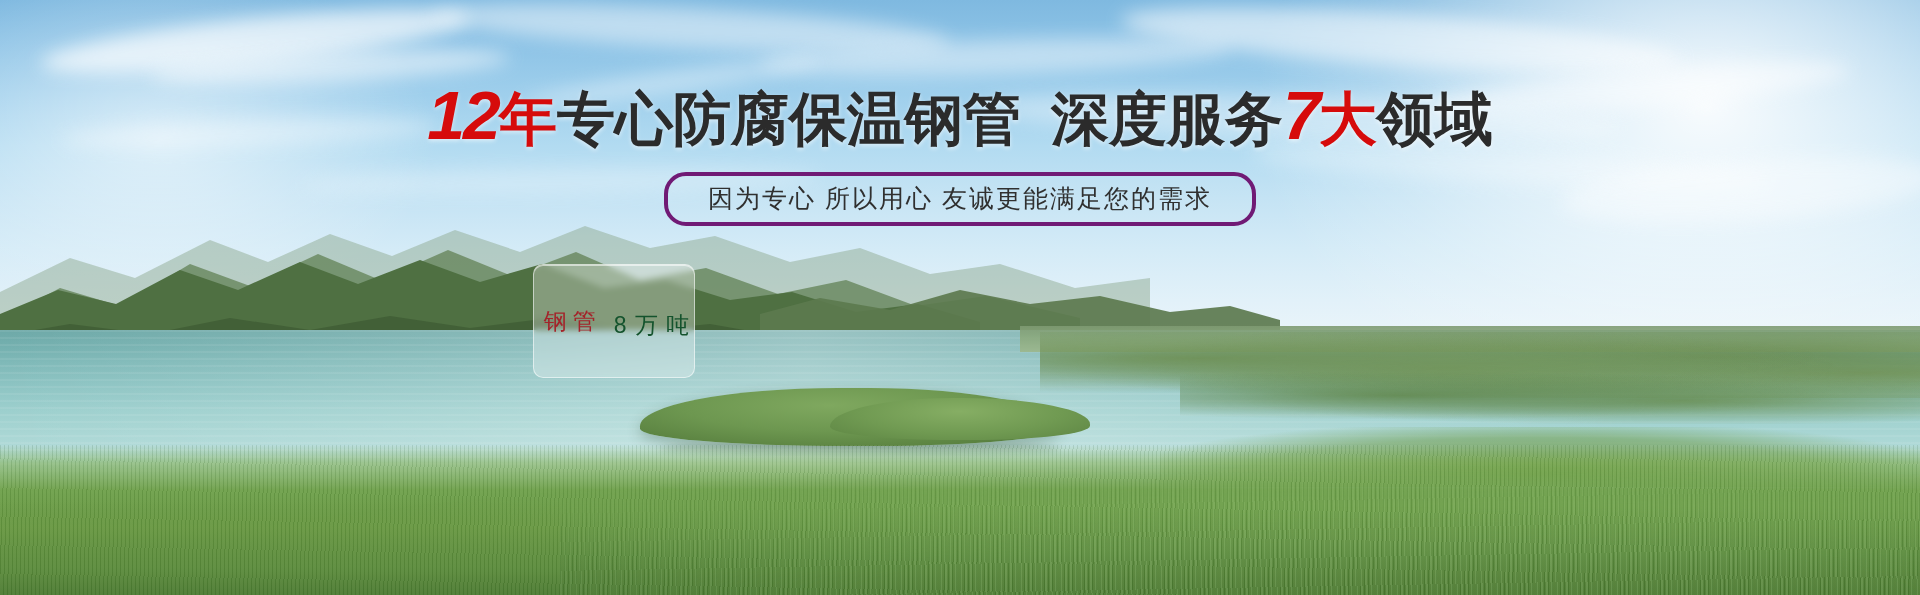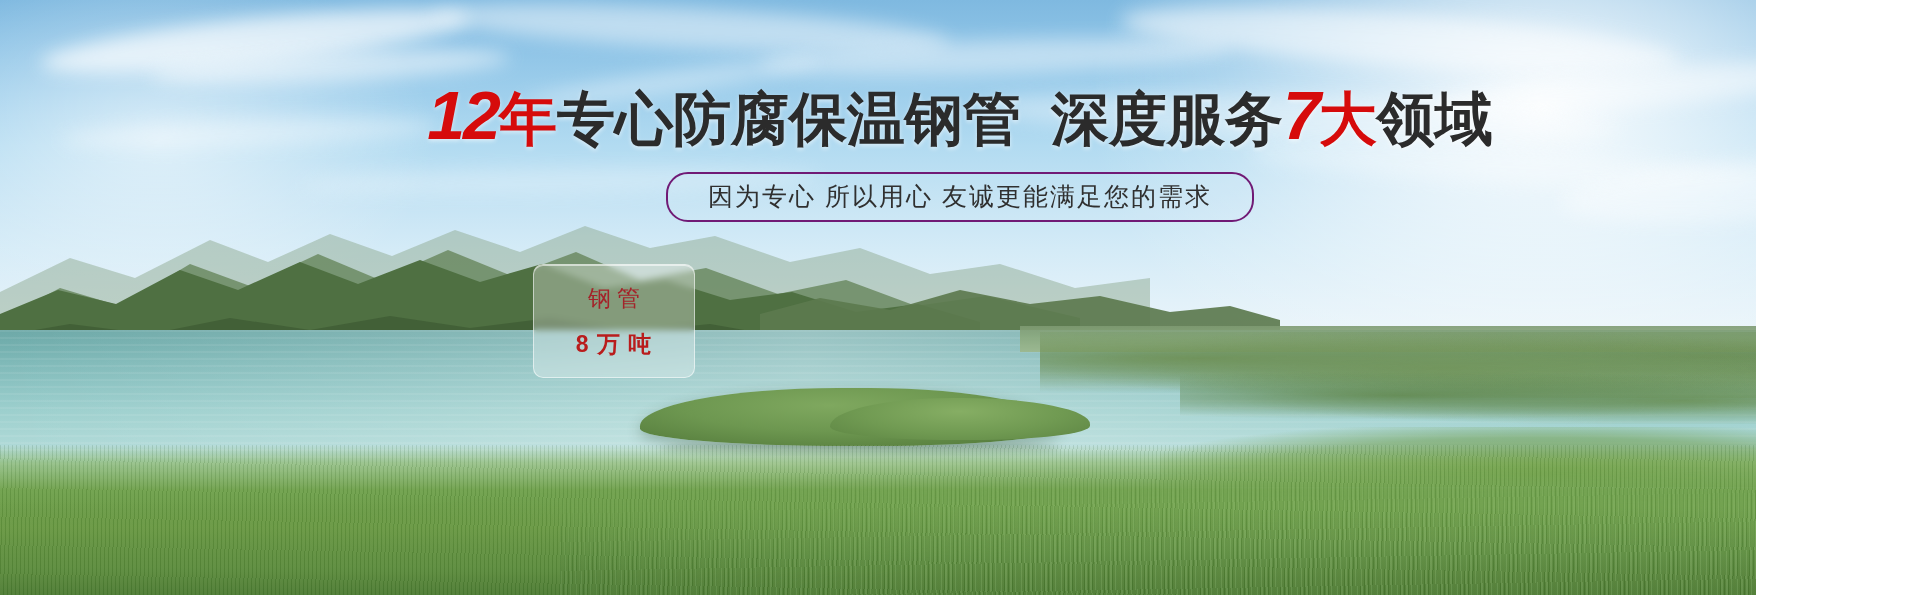--- a/index.html
+++ b/index.html
@@ -1,21 +1,21 @@
 <!DOCTYPE html>
 <html><head>
 <meta charset="utf-8">
 <title>Banner</title>
 <style>
   html,body{margin:0;padding:0;background:#fff;}
   body{font-family:"Liberation Sans","DejaVu Sans",sans-serif;}
 
   .banner{
     position:relative;
-    width:1756px;
+    width:1920px;
     height:595px;
     overflow:hidden;
     background:#bcdcf0;
   }
 
   
   .sky{
     position:absolute; left:0; top:0; width:1920px; height:430px;
     background:
       linear-gradient(to bottom,
@@ -189,21 +189,21 @@
   }
   .headline .red{ color:#d60b0b; }
   .headline .gap{ display:inline-block; width:30px; }
 
   .subtitle-wrap{
     position:absolute; left:0; top:172px; width:1920px; text-align:center;
   }
   .subtitle{
     display:inline-block;
     padding:7px 40px 9px 40px;
-    border:2px solid #701a75;
+    border:4px solid #701a75;
     border-radius:22px;
     font-size:25px;
     line-height:30px;
     color:#303030;
     letter-spacing:2px;
     white-space:nowrap;
     background:rgba(255,255,255,.04);
   }
 
   
@@ -215,39 +215,39 @@
   .card{
     width:160px;
     height:112px;
     border-radius:10px;
     border:1px solid rgba(255,255,255,.55);
     background:rgba(255,255,255,.30);
     -webkit-backdrop-filter:blur(3px);
             backdrop-filter:blur(3px);
     box-shadow:inset 0 1px 0 rgba(255,255,255,.55);
     display:flex;
-    flex-direction:column;
+    flex-direction:row;
     align-items:center;
     justify-content:center;
     gap:12px;
   }
   .card-title{
     font-size:23px;
     line-height:26px;
     color:#a4232a;
     letter-spacing:6px;
     text-indent:6px;
     font-weight:normal;
   }
   .card-value{
     font-size:23px;
     line-height:26px;
-    color:#b91c1c;
+    color:#14532d;
     letter-spacing:1px;
-    font-weight:bold;
+    font-weight:normal;
     white-space:nowrap;
     margin-top:8px;
   }
   .card-value sup{
     font-size:14px;
     vertical-align:super;
     line-height:0;
   }
 </style>
 </head>

